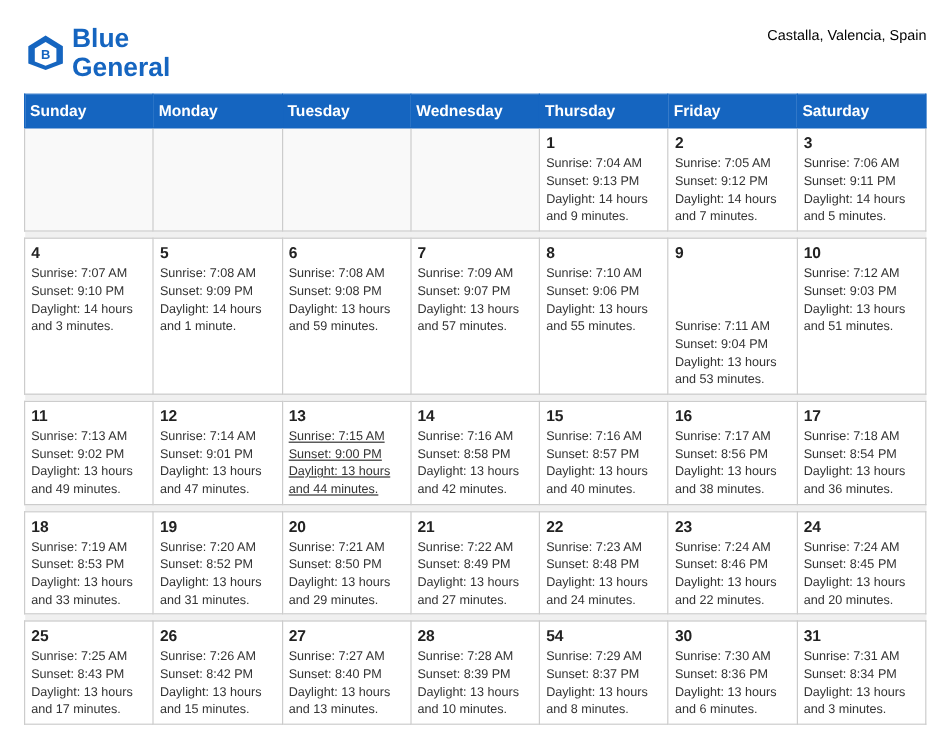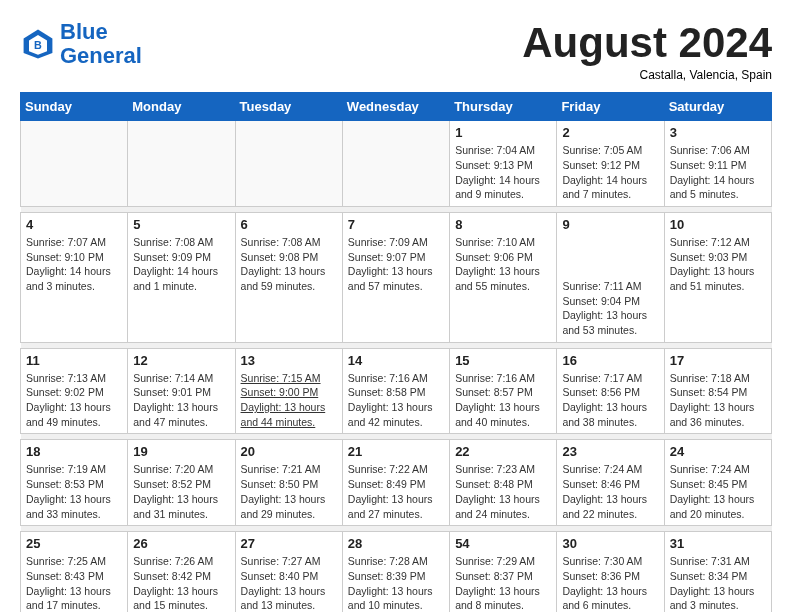--- a/index.html
+++ b/index.html
@@ -102,21 +102,20 @@
       <polygon points="20,4 36,14 36,30 20,36 4,30 4,14" fill="#1565c0"></polygon>
       <polygon points="20,10 30,16 30,28 20,32 10,28 10,16" fill="#fff"></polygon>
       <text x="20" y="26" text-anchor="middle" font-size="12" fill="#1565c0" font-weight="bold">B</text>
     </svg>
     <div class="logo-text">
       <div style="color:#1565c0;">Blue</div>
       <div><span>General</span></div>
     </div>
   </div>
   <div class="title-area">
-    <div class="month-title">August 2024</div>
     <div class="location">Castalla, Valencia, Spain</div>
   </div>
 </div>
 
 <table class="calendar">
   <thead>
     <tr>
     <th>Sunday</th>
         <th>Monday</th>
         <th>Tuesday</th>

